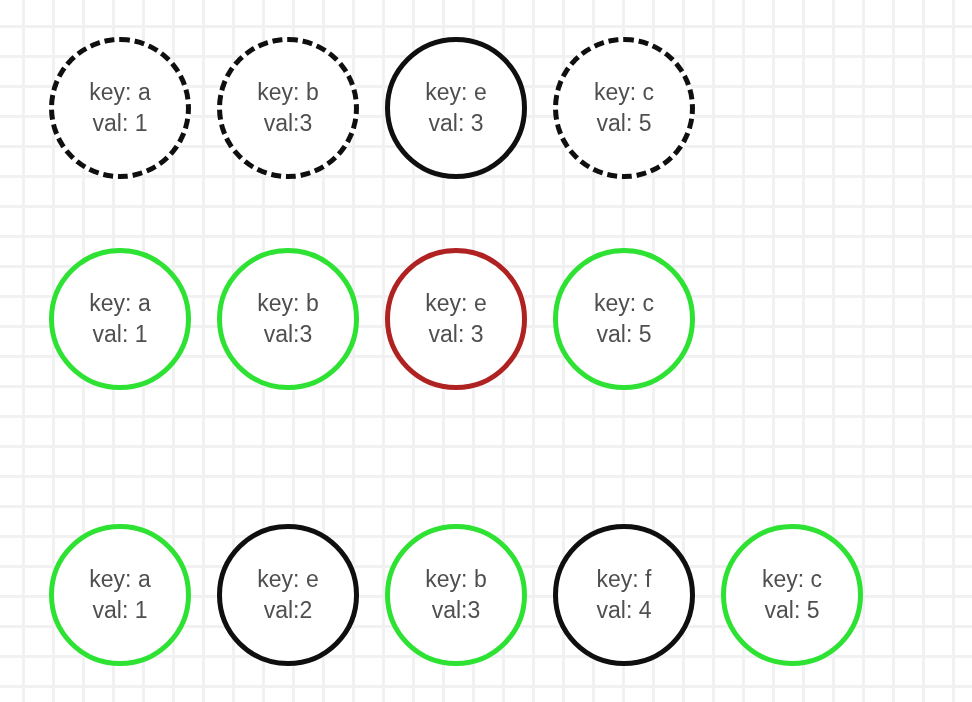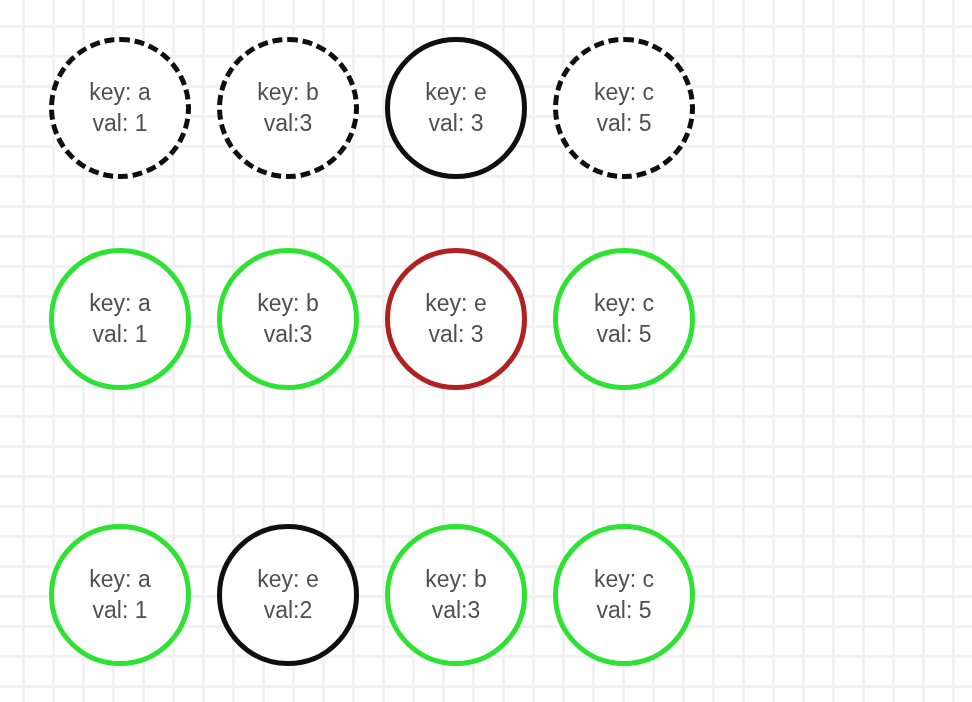--- a/index.html
+++ b/index.html
@@ -106,20 +106,24 @@
       <span>val: 1</span>
     </div>
     <div class="node" style="border-style: solid; border-color: rgb(15, 15, 15); color: rgb(79, 79, 79);">
       <span>key: e</span>
       <span>val:2</span>
     </div>
     <div class="node" style="border-style: solid; border-color: rgb(46, 226, 52); color: rgb(79, 79, 79);">
       <span>key: b</span>
       <span>val:3</span>
     </div>
+    <div class="node" style="border-style: solid; border-color: rgb(15, 15, 15); color: rgb(79, 79, 79);">
+      <span>key: f</span>
+      <span>val: 4</span>
+    </div>
     <div class="node" style="border-style: solid; border-color: rgb(46, 226, 52); color: rgb(79, 79, 79);">
       <span>key: c</span>
       <span>val: 5</span>
     </div>
   </div>
 
 
 </div>
 
 </body></html>

